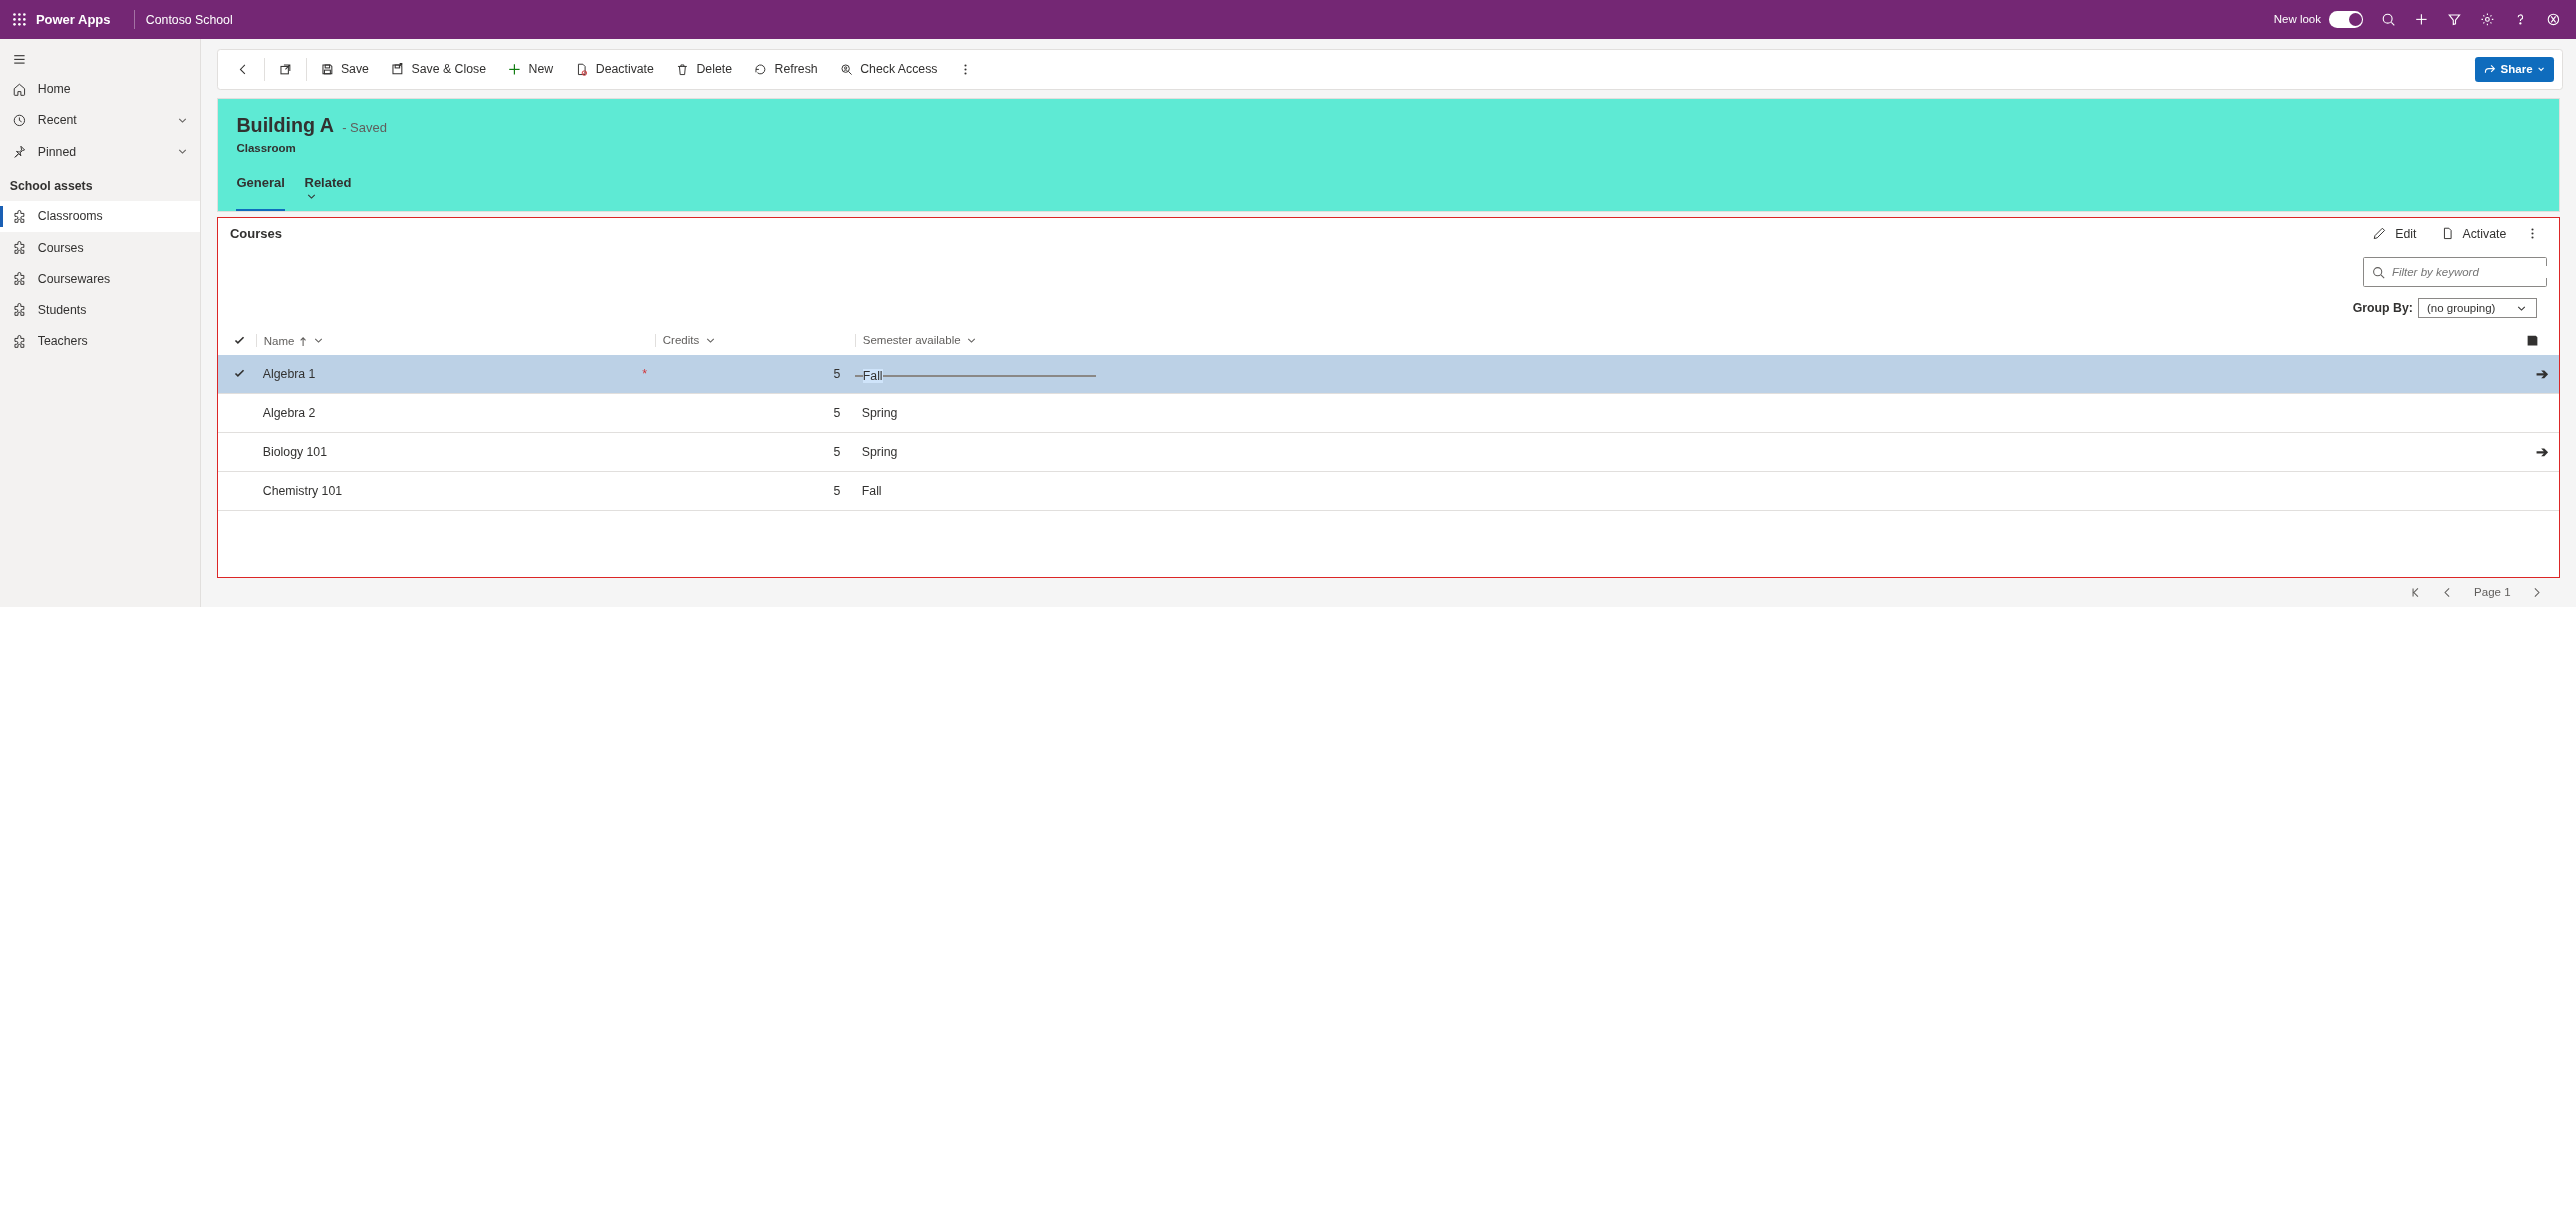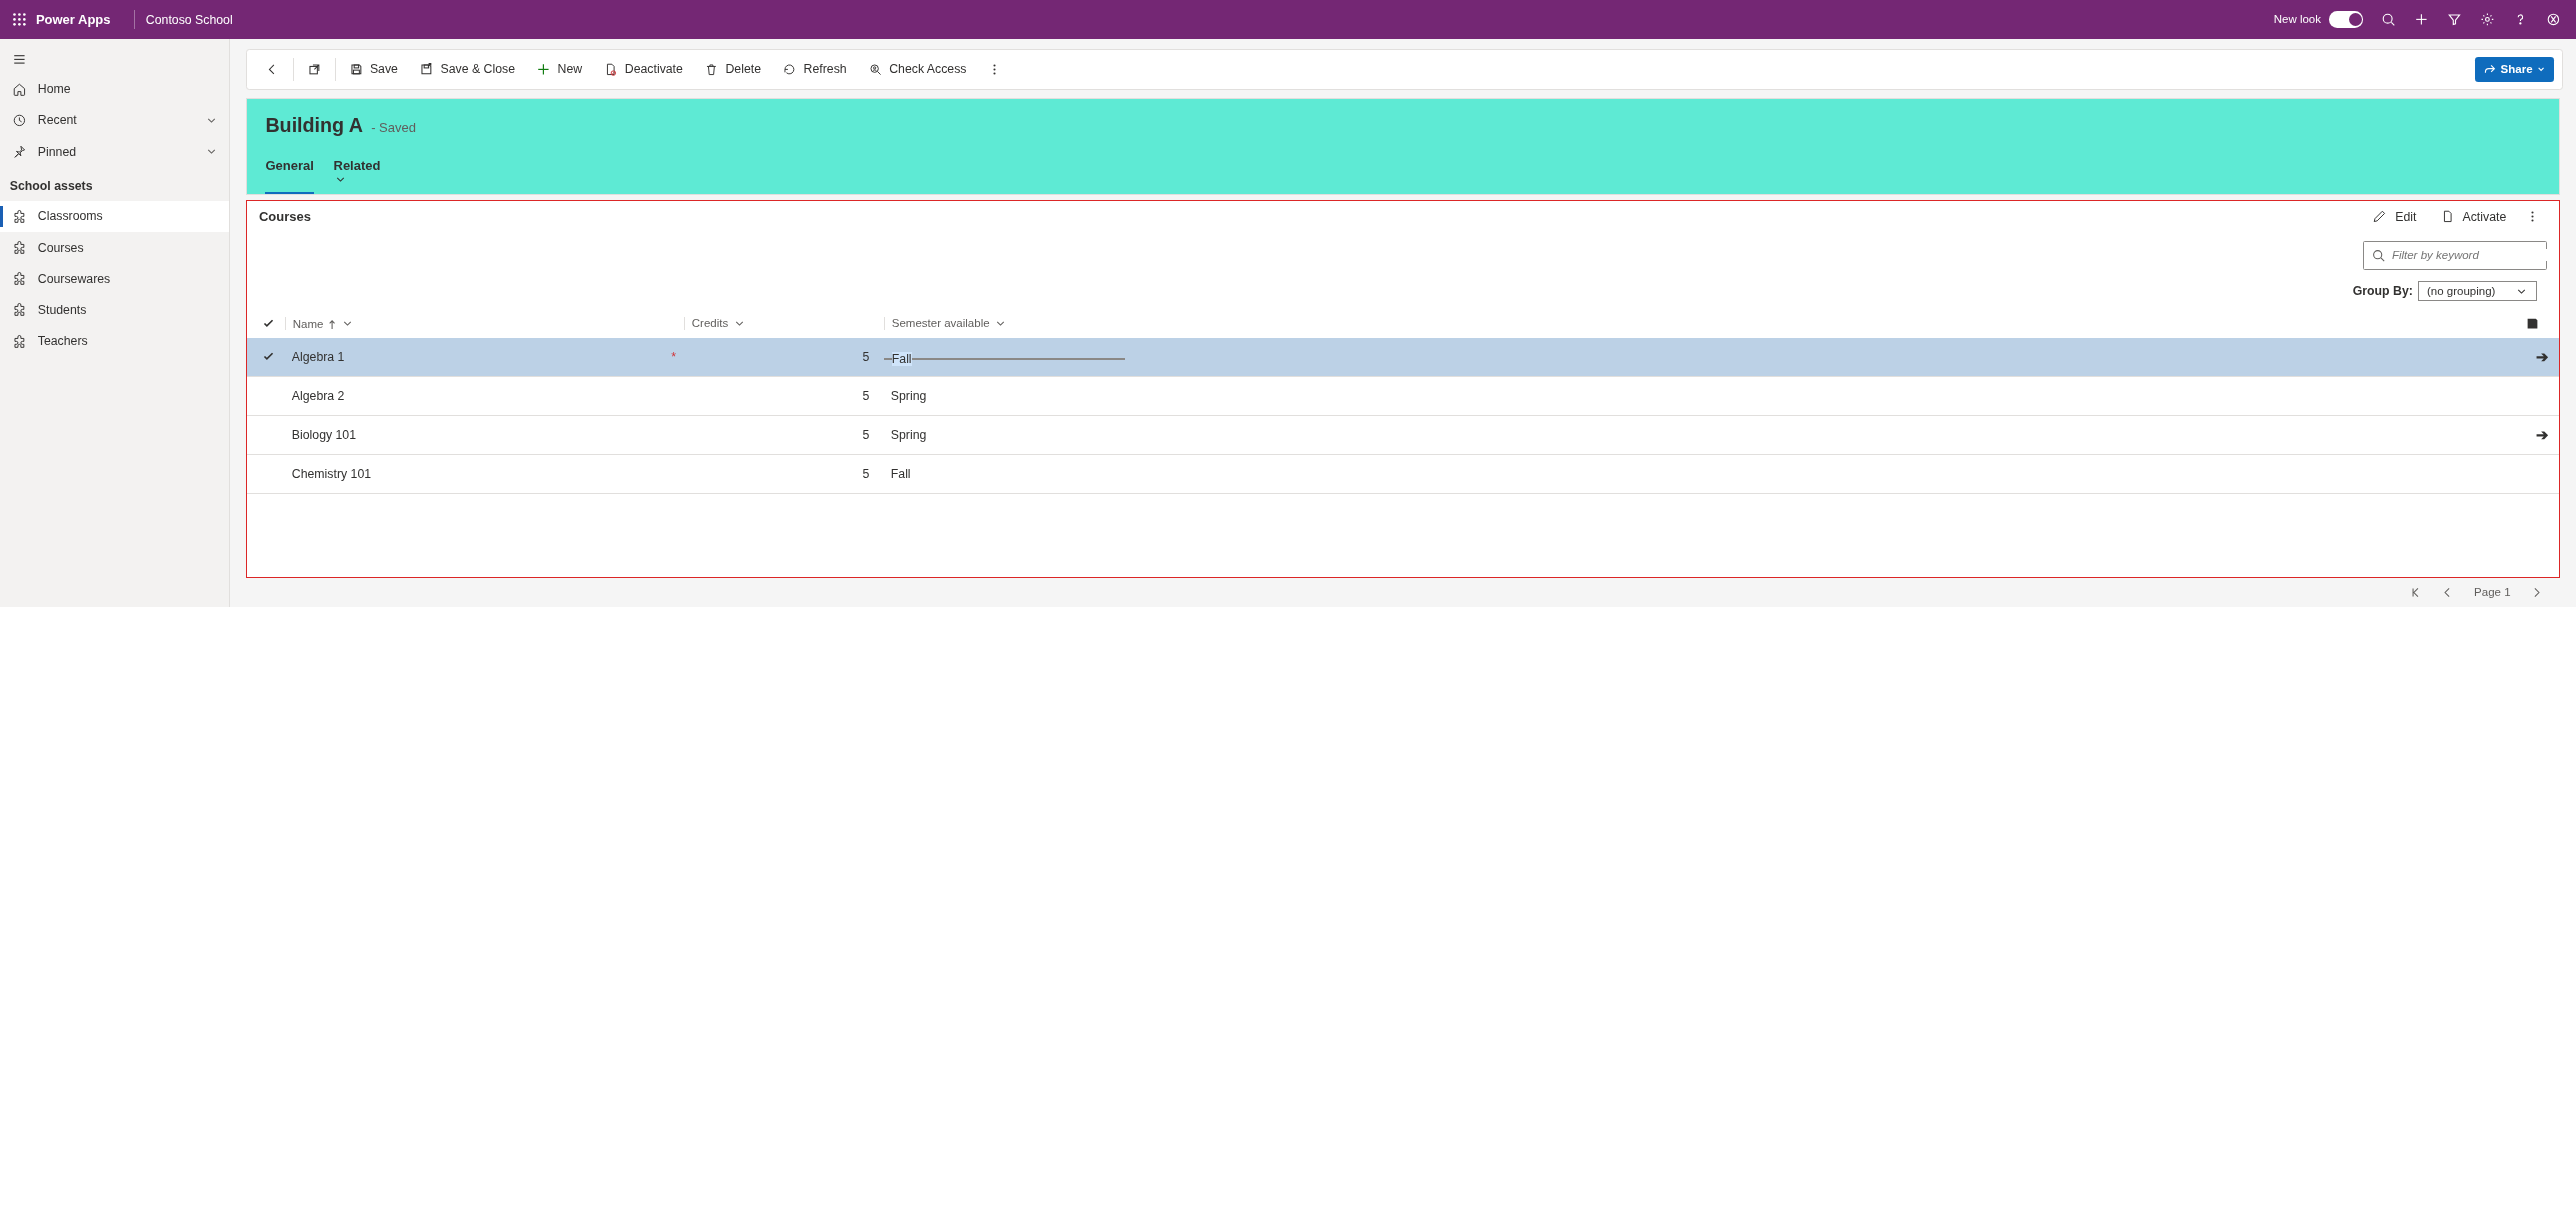--- a/index.html
+++ b/index.html
@@ -14,21 +14,21 @@
   .topbar .spacer { flex: 1; }
   .topbar .newlook { display: flex; align-items: center; gap: 8.2px; margin-right: 8.2px; }
   .toggle { width: 34px; height: 16.4px; border-radius: 8.2px; background: #fff; position: relative; }
   .toggle::after { content:""; position: absolute; right: 1.6px; top: 1.6px; width: 13px; height: 13px; border-radius: 50%; background: #742774; }
   .topbar .icon-btn { width: 33px; height: 39px; display:flex; align-items:center; justify-content:center; cursor:pointer; }
   
   
   .body { display: flex; height: calc(607px - 39px); }
   
   
-  .sidebar { width: 230px; background: #f3f2f1; border-right: 0.8px solid #e1dfdd; display: flex; flex-direction: column; padding-top: 6.6px; }
+  .sidebar { width: 201px; background: #f3f2f1; border-right: 0.8px solid #e1dfdd; display: flex; flex-direction: column; padding-top: 6.6px; }
   .sidebar .burger { padding: 6.6px 11.5px; cursor:pointer; }
   .nav-item { display: flex; align-items: center; padding: 8.2px 11.5px; gap: 11.5px; cursor: pointer; font-size: 12.3px; }
   .nav-item .chev { margin-left: auto; }
   .nav-section { padding: 11.5px 9.8px 8.2px; font-weight: 600; font-size: 12.3px; }
   .nav-item.active { background: #fff; position: relative; }
   .nav-item.active::before { content:""; position:absolute; left:0; top:4.9px; bottom:4.9px; width:2.5px; background:#1a5fb4; }
   
   
   .main { flex: 1; background: #f5f5f5; padding: 0 0 0 0; display:flex; flex-direction:column; overflow:hidden; }
   
@@ -347,20 +347,21 @@
             </span>
         </div>
       </div>
     </div>
 
     <div class="record-card">
       <div>
         <span class="record-title">Building A</span>
         <span class="record-saved">- Saved</span>
       </div>
+      <div class="record-entity">Classroom</div>
       <div class="tabs">
         <div class="tab active"><span>General</span></div>
         <div class="tab">
           <span>Related</span>
           <span class="chev"><svg class="ico16" viewBox="0 0 16 16" fill="none" stroke="#323130" stroke-width="1.3">
                 <path d="M4 6l4 4 4-4"></path>
               </svg></span>
         </div>
       </div>
     </div>

